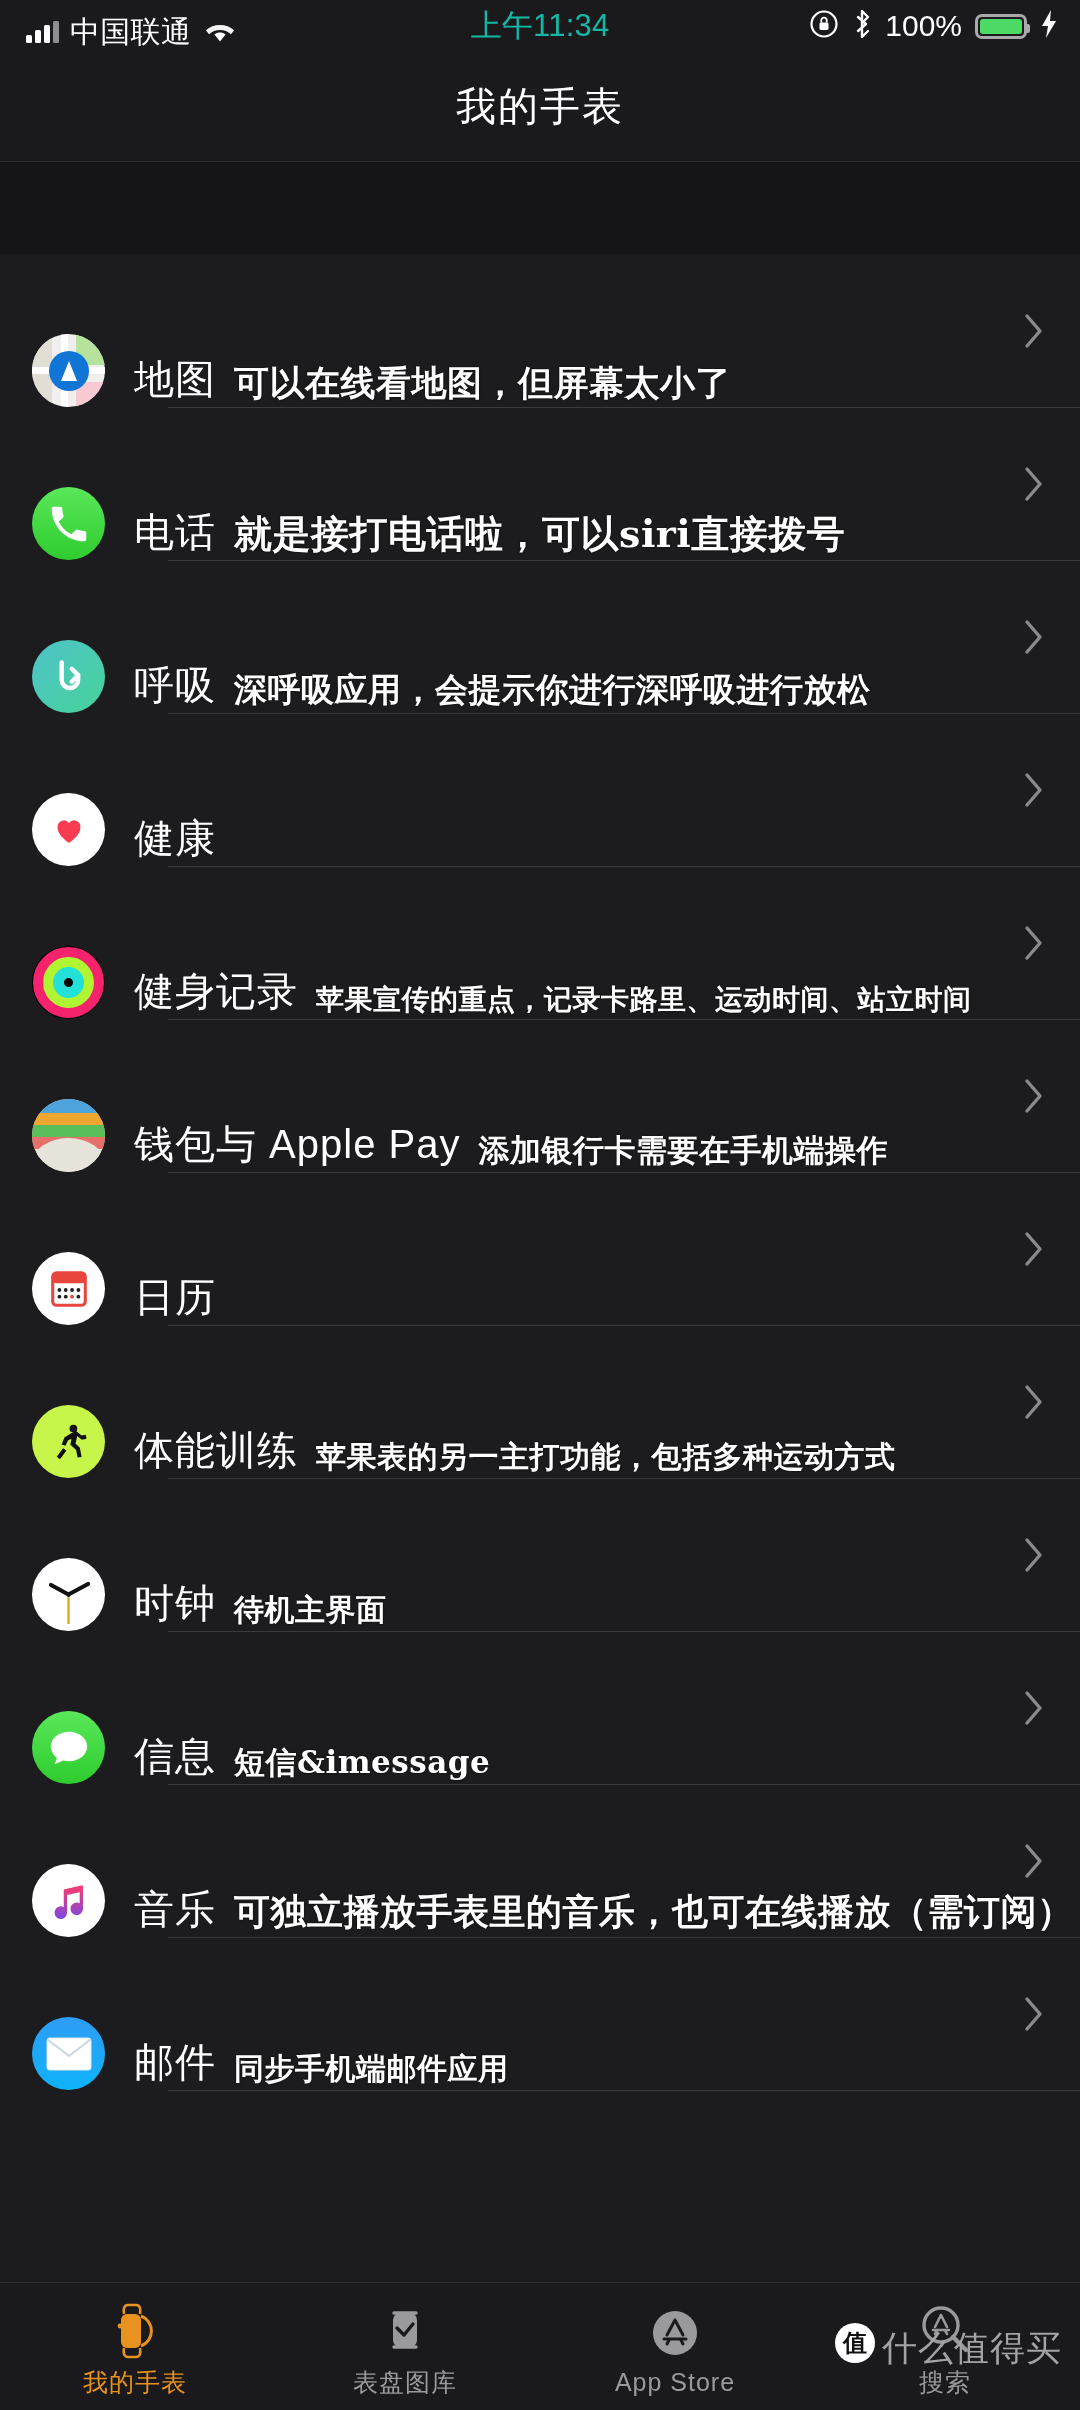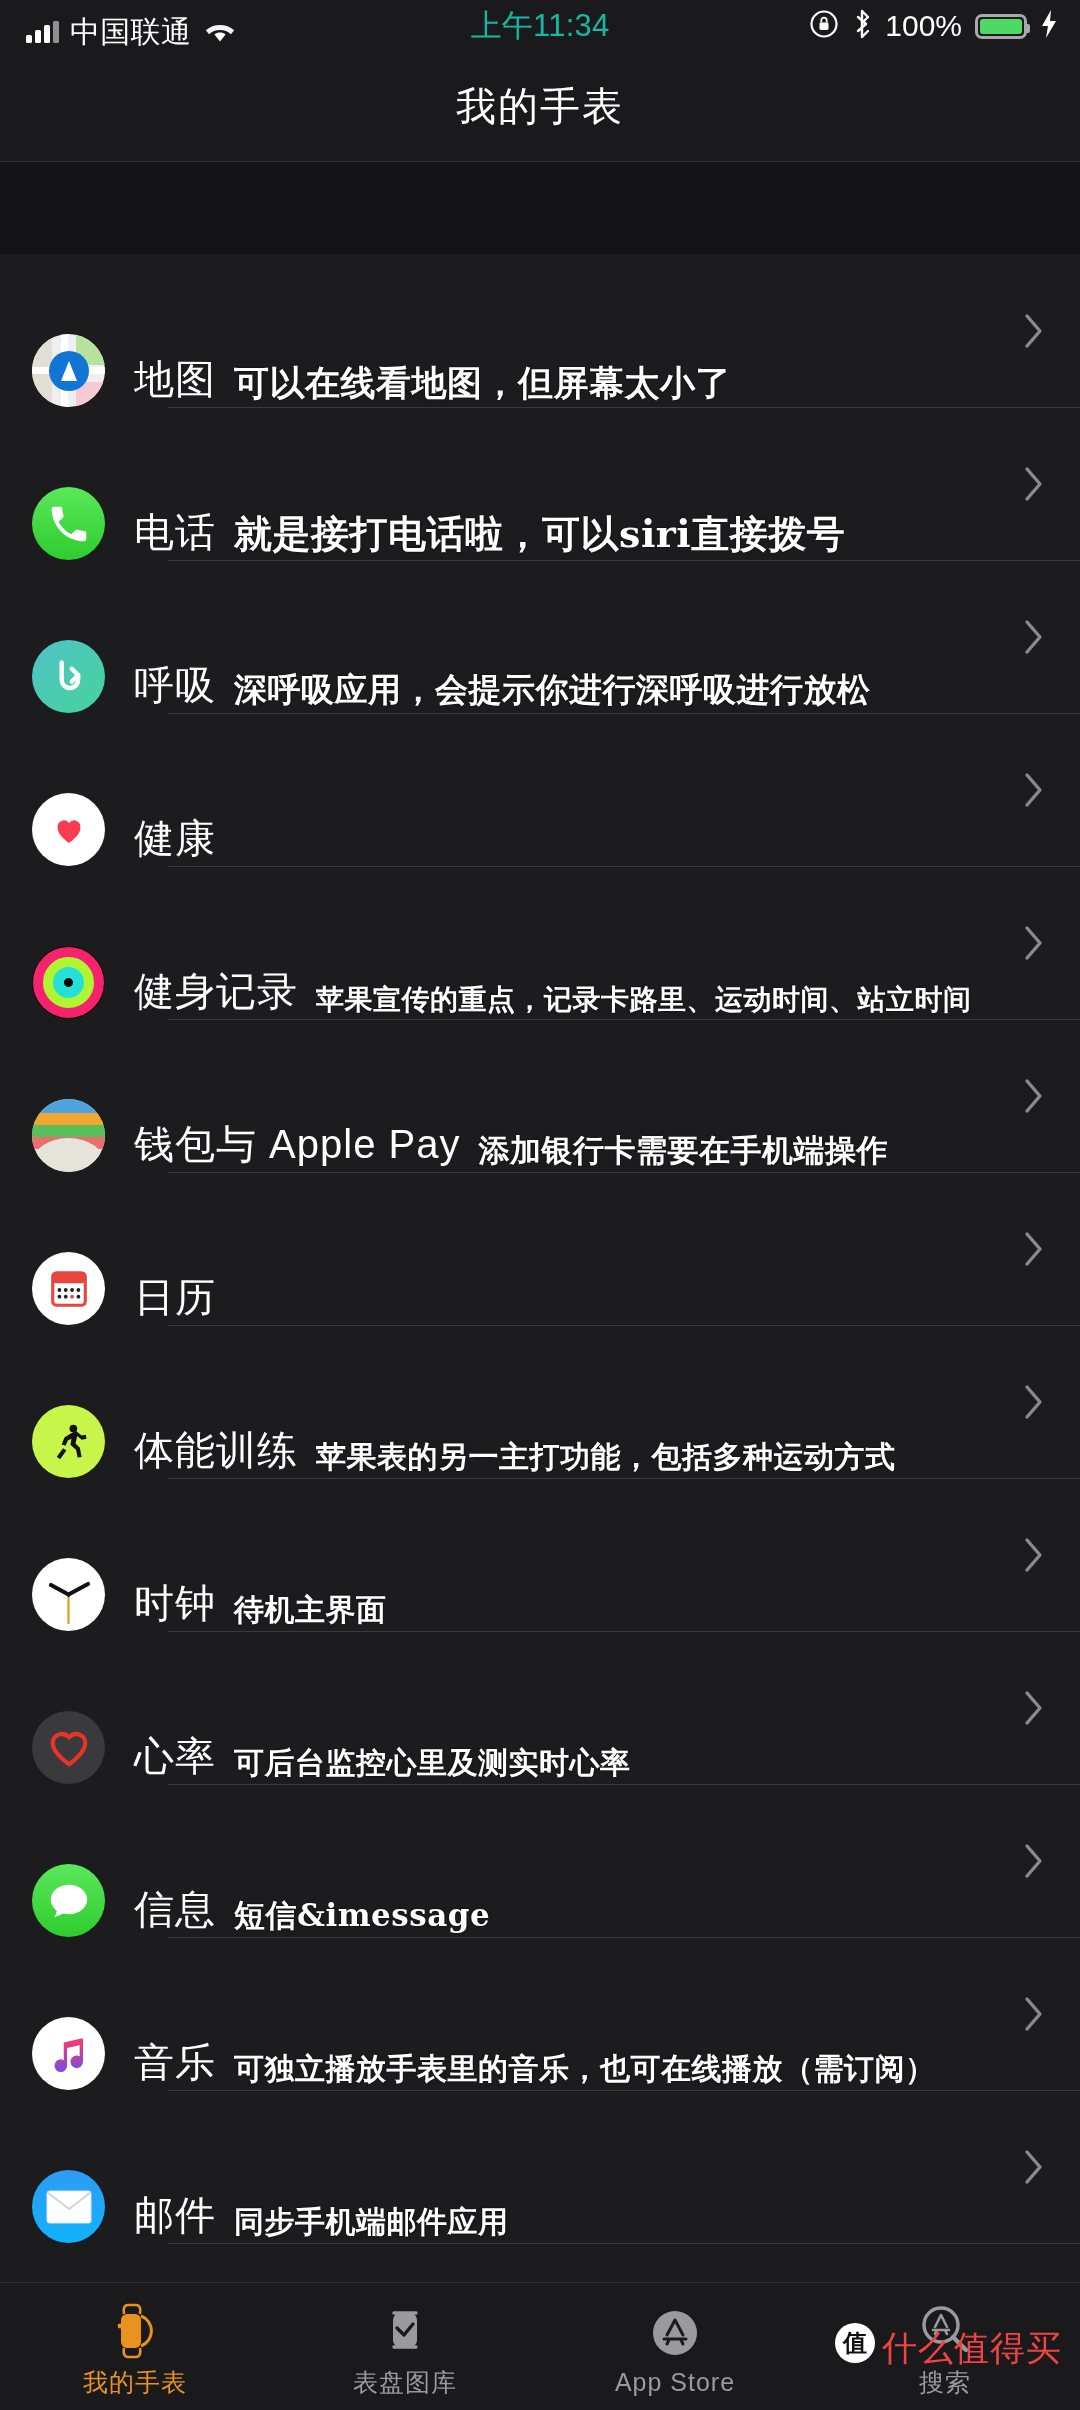--- a/index.html
+++ b/index.html
@@ -172,21 +172,21 @@
     position:absolute; right:18px; bottom:38px;
     display:flex; align-items:center; gap:7px;
     pointer-events:none;
   }
   .wm-badge {
     width:40px; height:40px; border-radius:50%;
     background:#fff; color:#111;
     font-size:24px; font-weight:bold;
     display:flex; align-items:center; justify-content:center;
   }
-  .wm-text { font-size:35px; color:#ef4444; letter-spacing:1px; font-weight:500;margin-top:12px; }
+  .wm-text { font-size:35px; color:#a3a3a3; letter-spacing:1px; font-weight:500;margin-top:12px; }
 </style>
 </head>
 <body>
 
 <div id="screen">
 
   <div class="statusbar">
     <div class="sb-left">
       <span class="bars">
           <i></i>
@@ -378,34 +378,20 @@
         </span>
         <span class="row-label">时钟</span>
         <span class="note" style="font-size: 30px;">待机主界面</span>
         <span class="chev">
           <svg width="20" height="36" viewBox="0 0 20 36">
             <path d="M3 3l13 15L3 33" fill="none" stroke="#8a8a8e" stroke-width="3.4" stroke-linecap="round" stroke-linejoin="round"></path>
           </svg>
         </span>
       </div>
       <div class="row">
-        <span class="ico ic-heart">
-          <svg width="46" height="46" viewBox="0 0 24 24">
-            <path d="M12 20.5S3.5 14.8 3.5 9.3A4.8 4.8 0 0112 6.5a4.8 4.8 0 018.5 2.8c0 5.5-8.5 11.2-8.5 11.2z" fill="none" stroke="#e8332a" stroke-width="2.2" stroke-linejoin="round"></path>
-          </svg>
-        </span>
-        <span class="row-label">心率</span>
-        <span class="note" style="font-size: 30px;">可后台监控心里及测实时心率</span>
-        <span class="chev">
-          <svg width="20" height="36" viewBox="0 0 20 36">
-            <path d="M3 3l13 15L3 33" fill="none" stroke="#8a8a8e" stroke-width="3.4" stroke-linecap="round" stroke-linejoin="round"></path>
-          </svg>
-        </span>
-      </div>
-      <div class="row">
         <span class="ico ic-messages">
           <svg width="46" height="46" viewBox="0 0 24 24">
             <path d="M12 3.5c5.2 0 9.5 3.4 9.5 7.7 0 4.3-4.3 7.7-9.5 7.7-1 0-2-.1-2.9-.4L4.5 20.5l1.2-3.3C4 15.8 2.5 13.6 2.5 11.2 2.5 6.9 6.8 3.5 12 3.5z" fill="#fff"></path>
           </svg>
         </span>
         <span class="row-label">信息</span>
         <span class="note" style="font-size: 31px;">短信&amp;imessage</span>
         <span class="chev">
           <svg width="20" height="36" viewBox="0 0 20 36">
             <path d="M3 3l13 15L3 33" fill="none" stroke="#8a8a8e" stroke-width="3.4" stroke-linecap="round" stroke-linejoin="round"></path>
@@ -418,21 +404,21 @@
             <path d="M19 3.2L9 5.4v10.1a3.6 3.6 0 10 1.9 3.1V8.6l7.2-1.6v6.3a3.6 3.6 0 101.9 3.1V3.2z" fill="url(#mg)"></path>
             <defs>
               <linearGradient id="mg" x1="0" y1="0" x2="0" y2="1">
                 <stop offset="0" stop-color="#fa3a6e"></stop>
                 <stop offset="1" stop-color="#7b4ae0"></stop>
               </linearGradient>
             </defs>
           </svg>
         </span>
         <span class="row-label">音乐</span>
-        <span class="note" style="font-size: 30px;">可独立播放手表里的音乐，也可在线播放（需订阅）</span>
+        <span class="note" style="font-size: 36px;">可独立播放手表里的音乐，也可在线播放（需订阅）</span>
         <span class="chev">
           <svg width="20" height="36" viewBox="0 0 20 36">
             <path d="M3 3l13 15L3 33" fill="none" stroke="#8a8a8e" stroke-width="3.4" stroke-linecap="round" stroke-linejoin="round"></path>
           </svg>
         </span>
       </div>
       <div class="row">
         <span class="ico ic-mail">
           <svg width="46" height="34" viewBox="0 0 46 34">
             <rect x="1" y="1" width="44" height="32" rx="2.5" fill="#fff" stroke="#dfe6ea" stroke-width="1"></rect>

